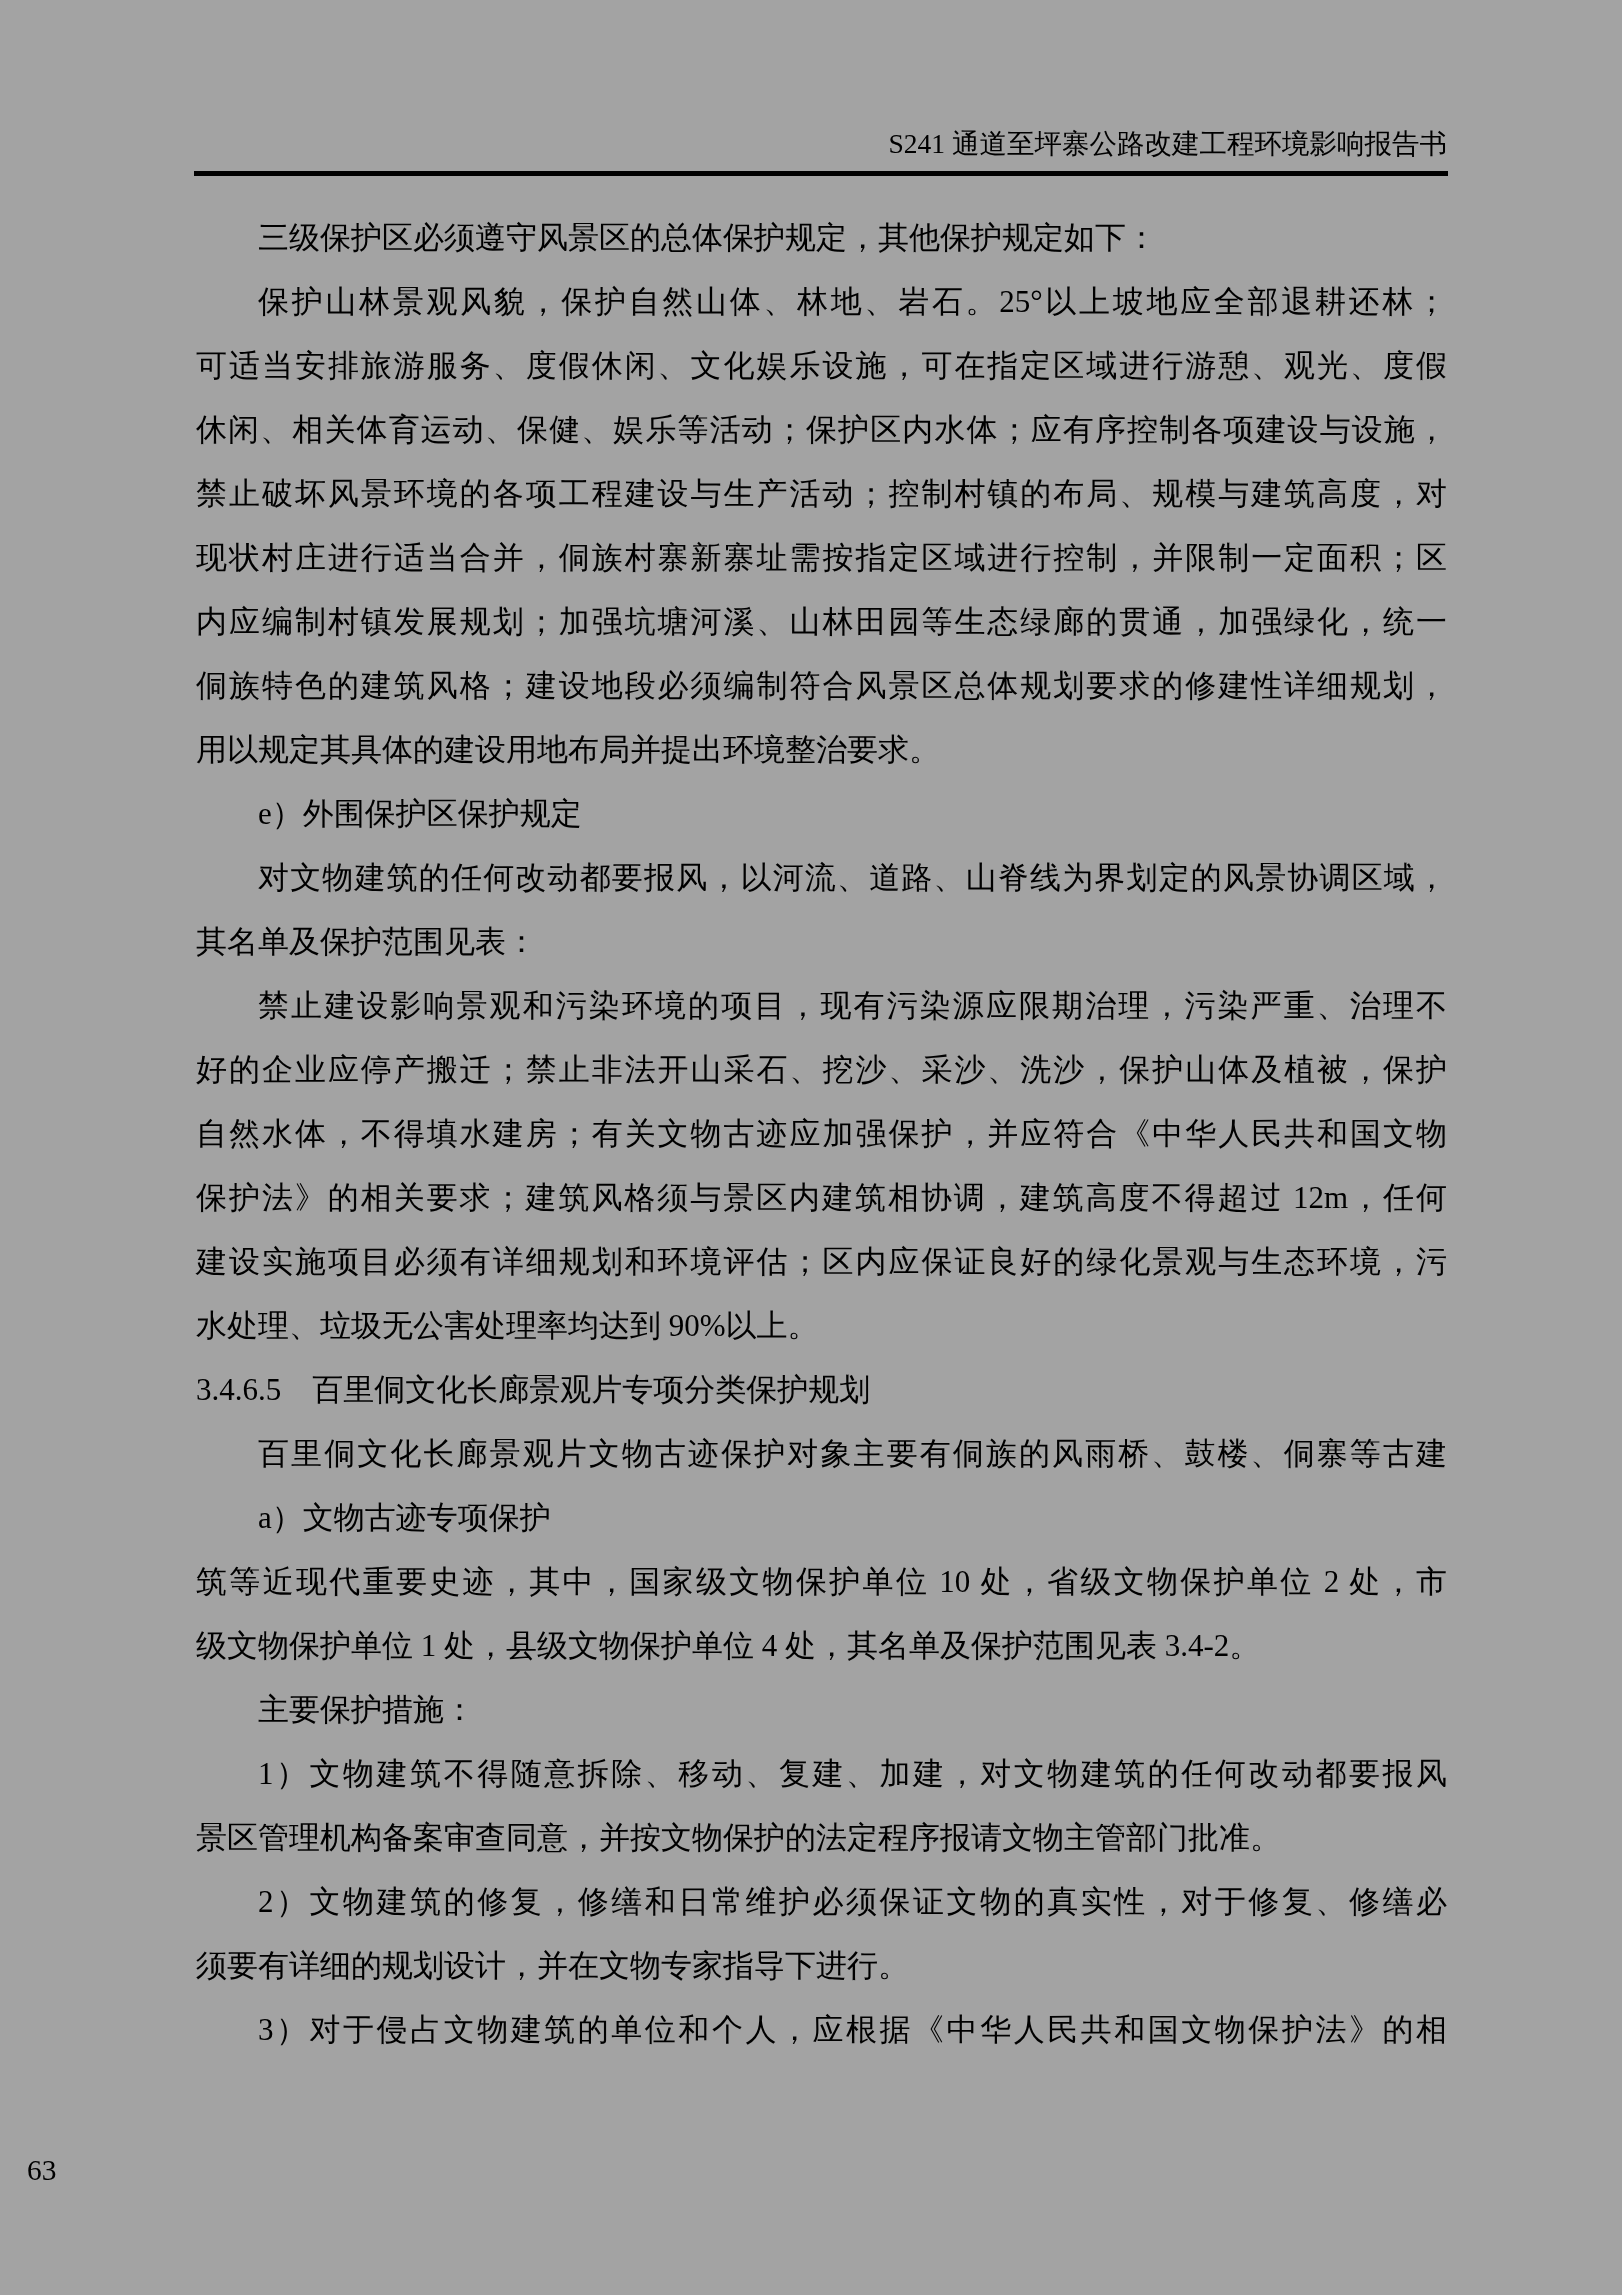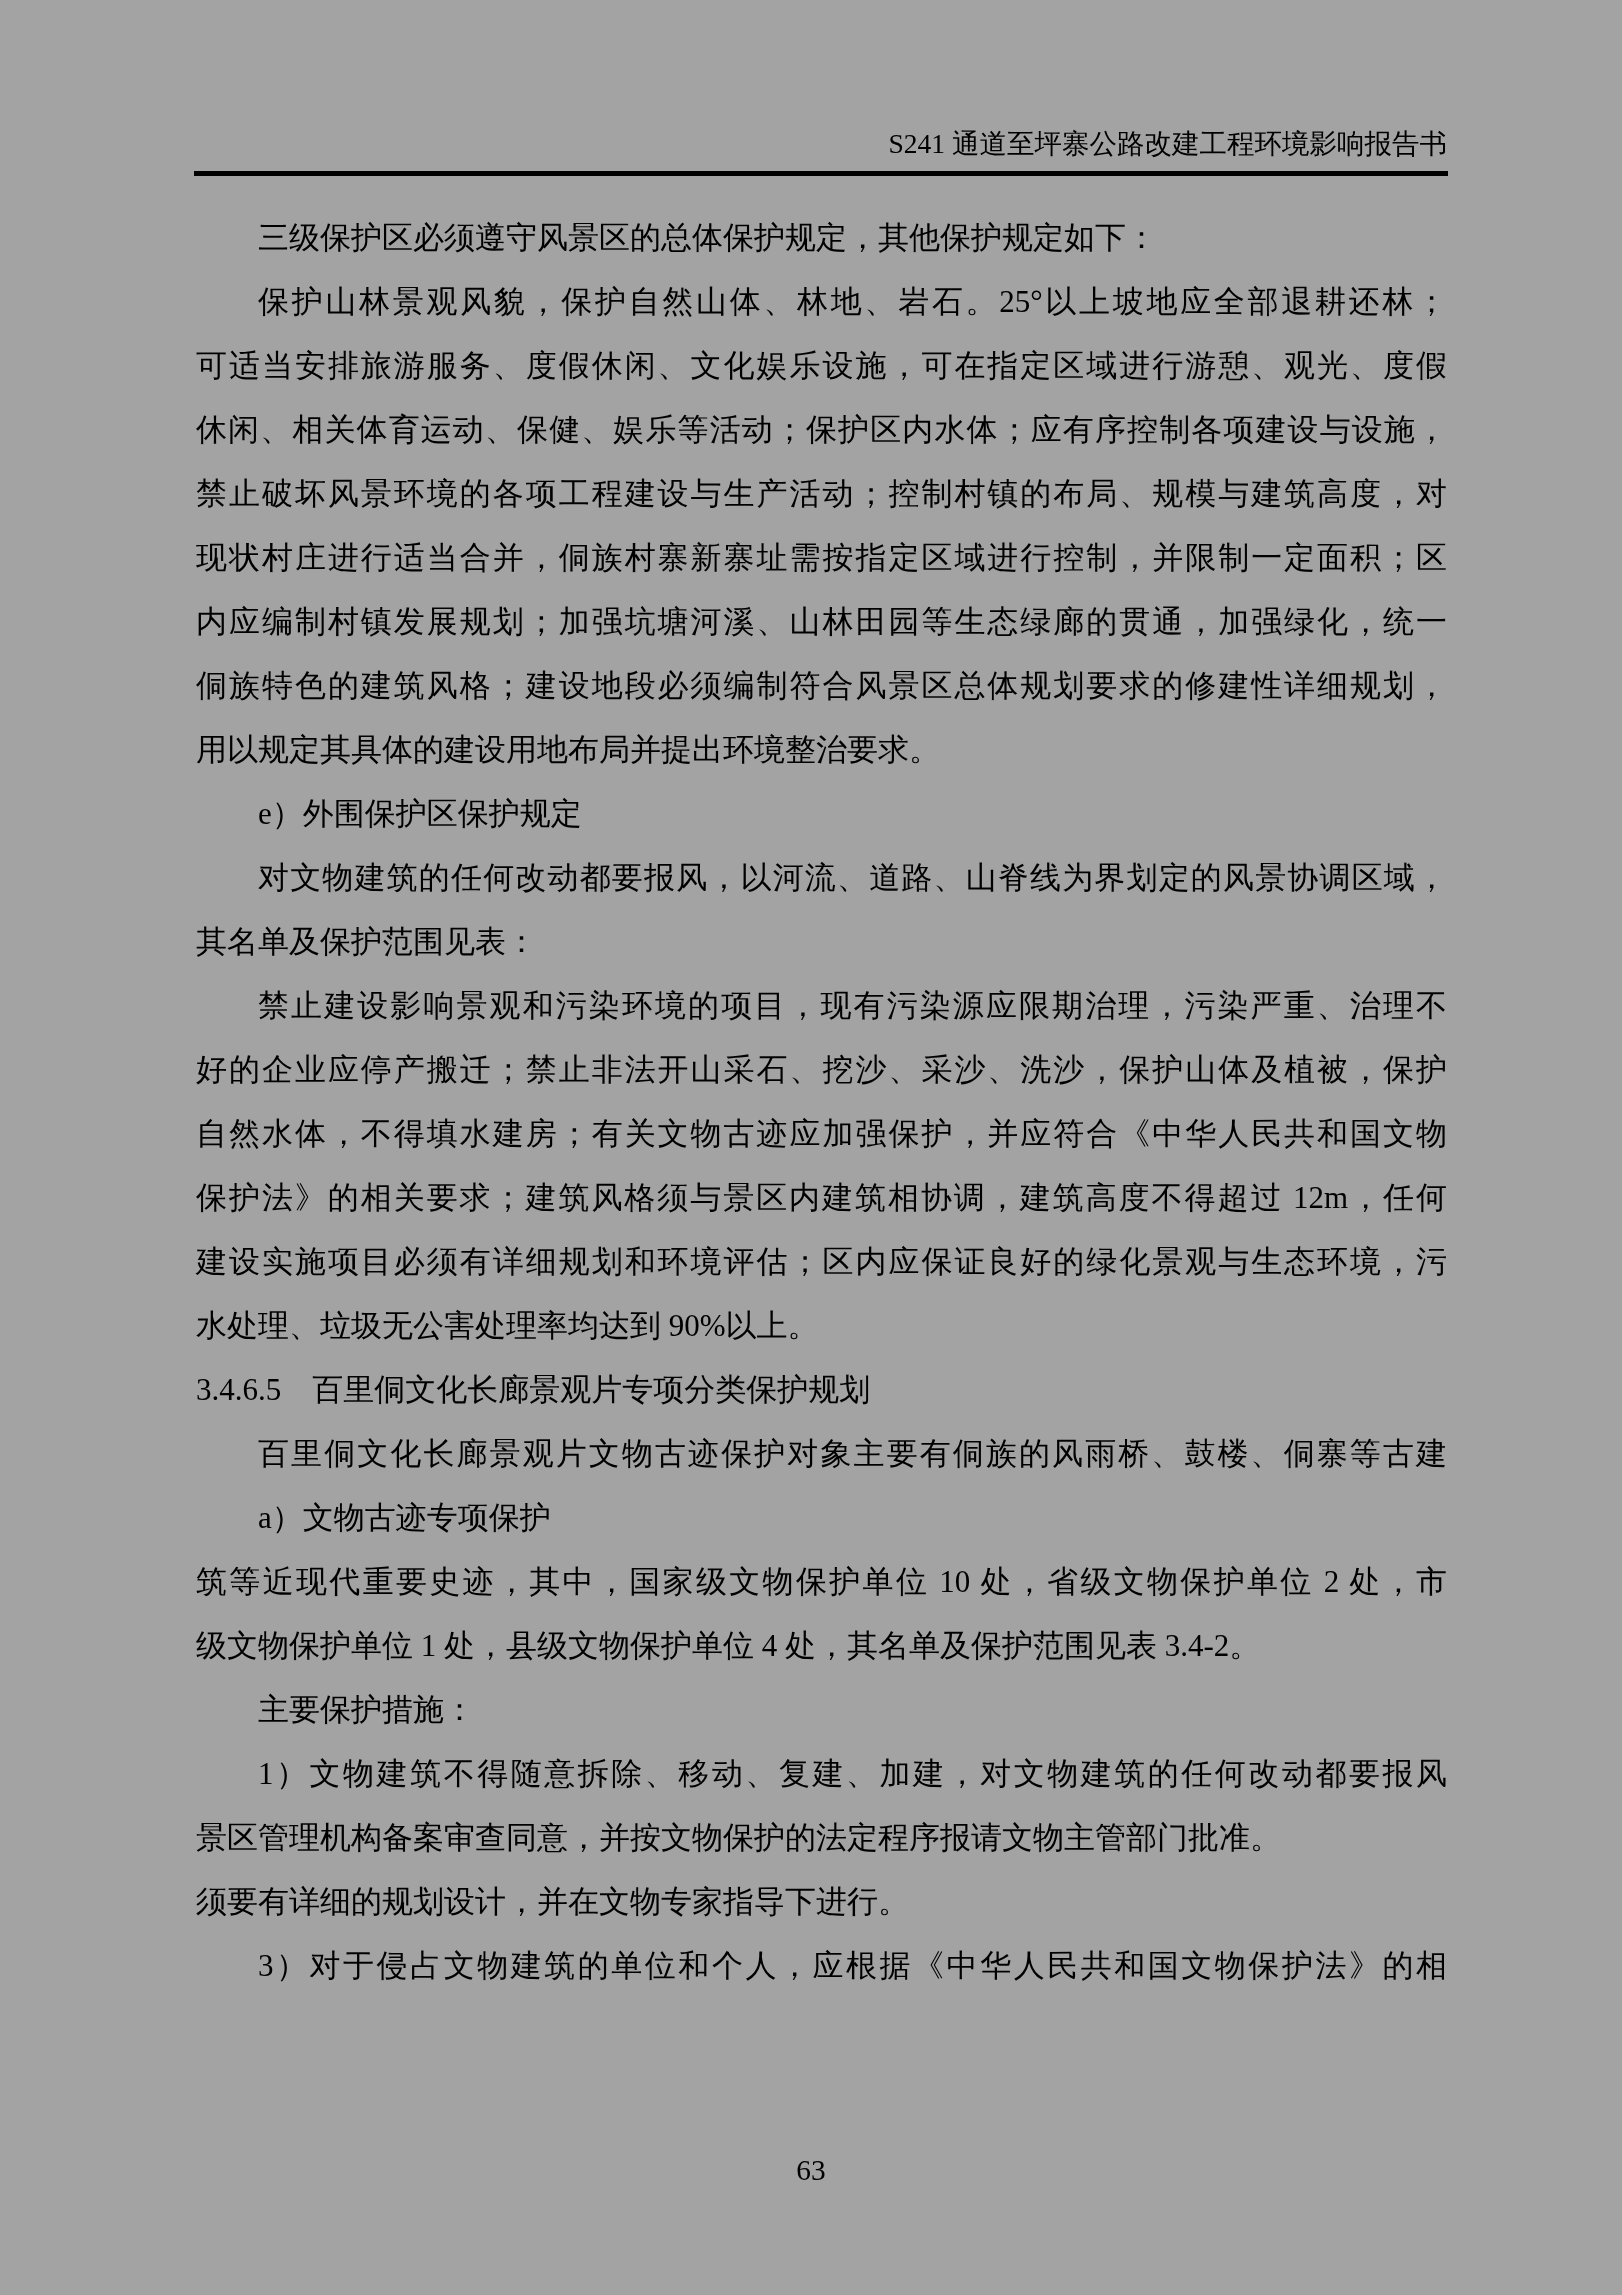--- a/index.html
+++ b/index.html
@@ -47,23 +47,23 @@
   .just {
     text-align: justify;
     text-align-last: justify;
     text-justify: inter-ideograph;
   }
   .footer {
     position: absolute;
     top: 2154px;
     left: 0;
     width: 1622px;
-    text-align: center;
     font-size: 29.4px;
     line-height: 33px;
+    padding-left: 27px;
   }
 </style>
 </head>
 <body>
 
 <div class="page">
 
   <div class="header">S241 通道至坪寨公路改建工程环境影响报告书</div>
   <div class="header-rule"></div>
 
@@ -87,20 +87,21 @@
     <div class="ln just">建设实施项目必须有详细规划和环境评估；区内应保证良好的绿化景观与生态环境，污</div>
     <div class="ln">水处理、垃圾无公害处理率均达到 90%以上。</div>
     <div class="ln">3.4.6.5　百里侗文化长廊景观片专项分类保护规划</div>
     <div class="ln ind just">百里侗文化长廊景观片文物古迹保护对象主要有侗族的风雨桥、鼓楼、侗寨等古建</div>
     <div class="ln ind">a）文物古迹专项保护</div>
     <div class="ln just">筑等近现代重要史迹，其中，国家级文物保护单位 10 处，省级文物保护单位 2 处，市</div>
     <div class="ln">级文物保护单位 1 处，县级文物保护单位 4 处，其名单及保护范围见表 3.4-2。</div>
     <div class="ln ind">主要保护措施：</div>
     <div class="ln ind just">1）文物建筑不得随意拆除、移动、复建、加建，对文物建筑的任何改动都要报风</div>
     <div class="ln">景区管理机构备案审查同意，并按文物保护的法定程序报请文物主管部门批准。</div>
+    <div class="ln ind just">2）文物建筑的修复，修缮和日常维护必须保证文物的真实性，对于修复、修缮必</div>
     <div class="ln">须要有详细的规划设计，并在文物专家指导下进行。</div>
     <div class="ln ind just">3）对于侵占文物建筑的单位和个人，应根据《中华人民共和国文物保护法》的相</div>
   </div>
 
   <div class="footer">63</div>
 
 </div>
 
 
 </body></html>

